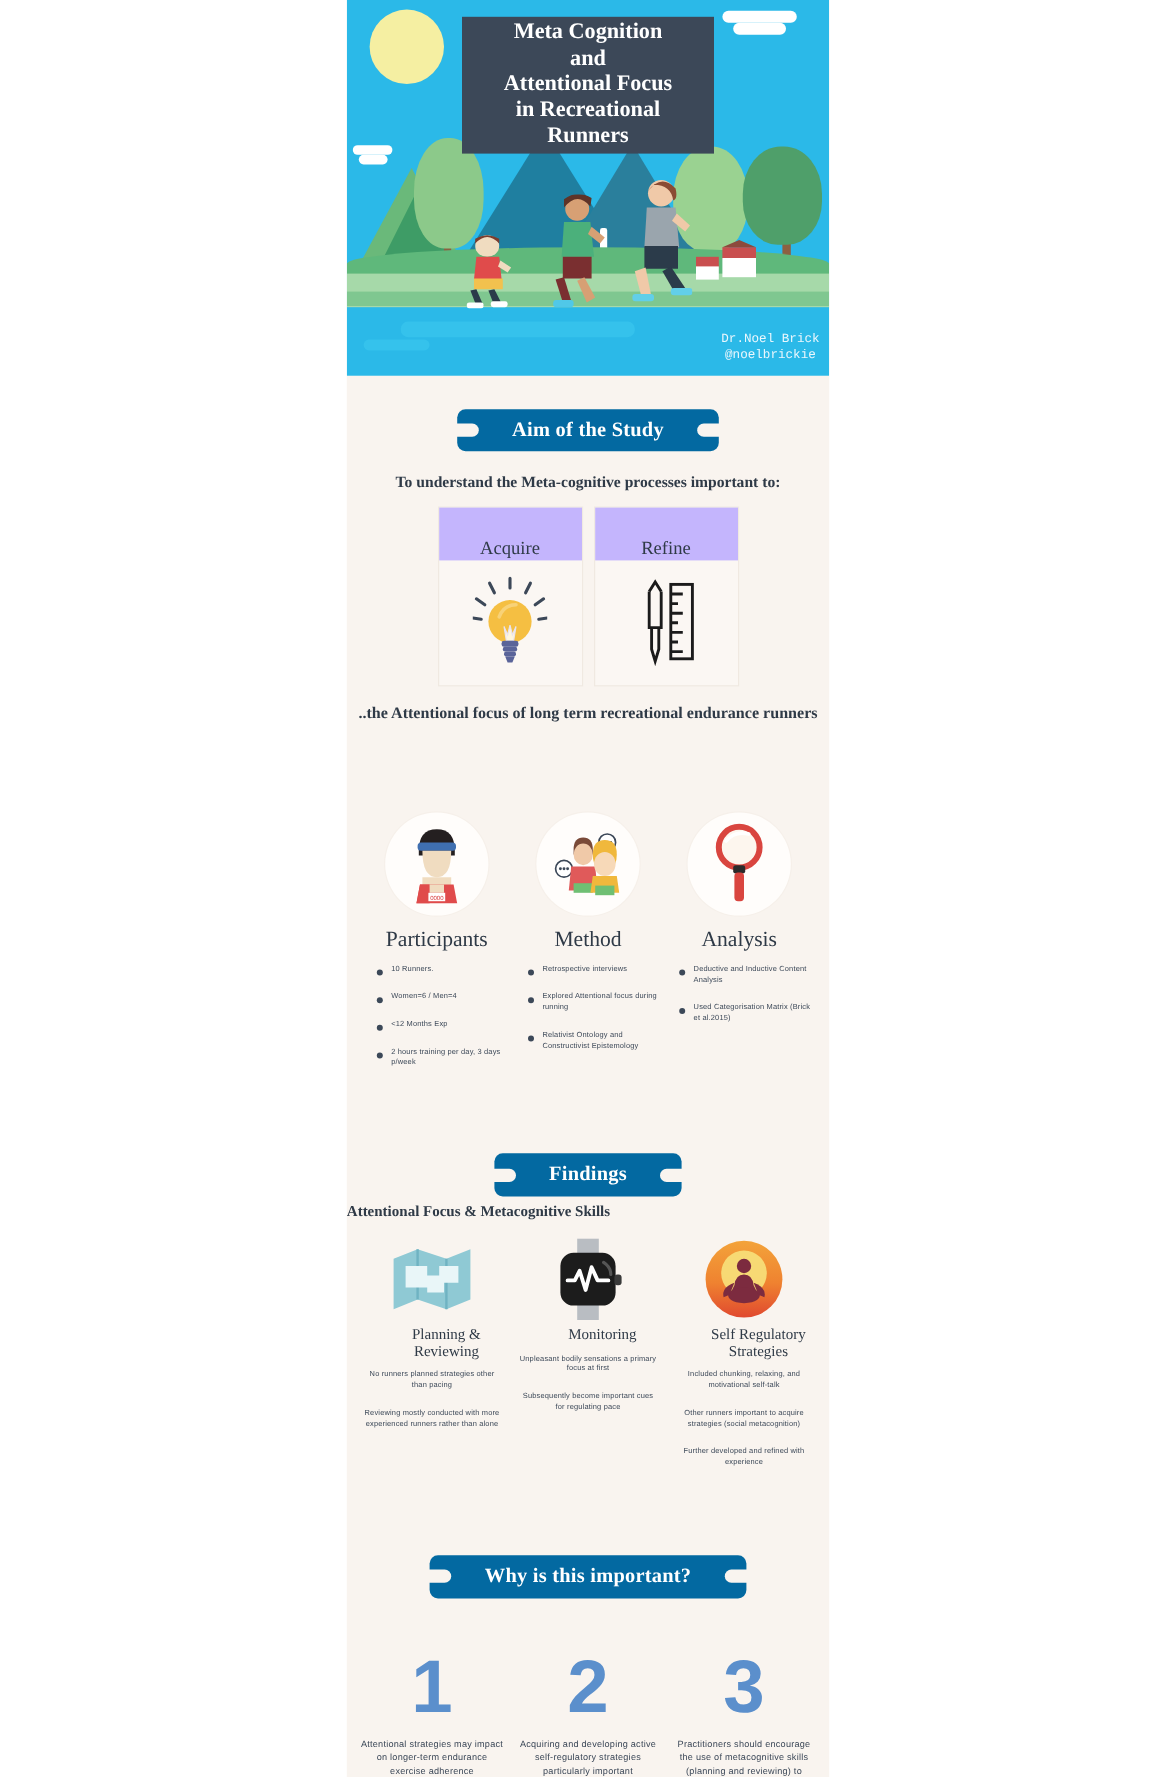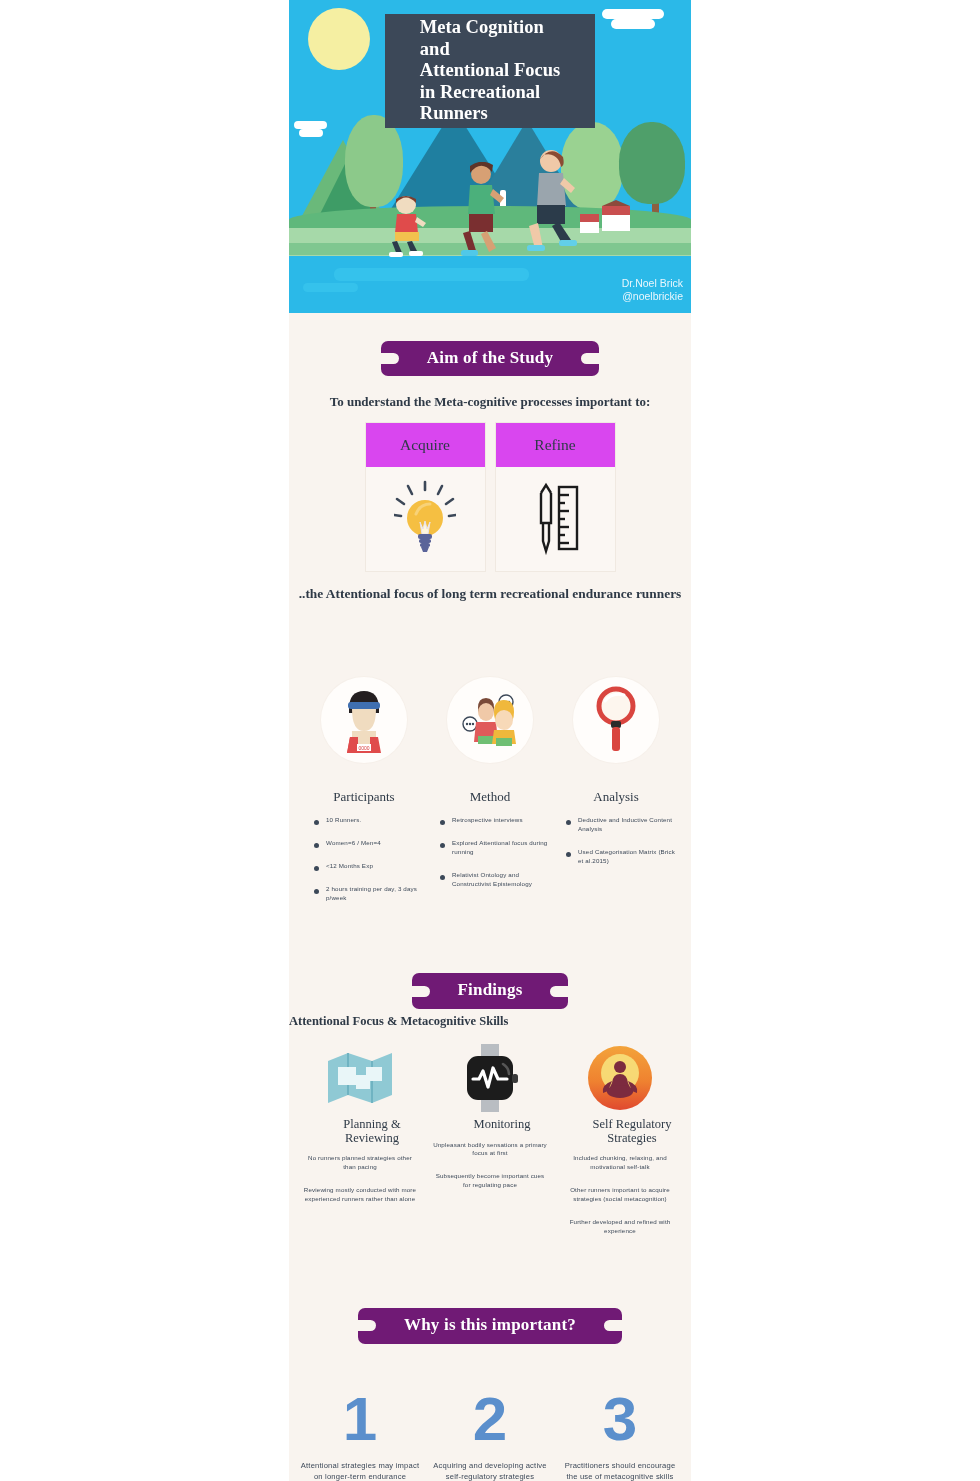--- a/index.html
+++ b/index.html
@@ -76,44 +76,44 @@
   .water-stripe.w1 { left: 45px; top: 268px; width: 195px; height: 13px; }
   .water-stripe.w2 { left: 14px; top: 283px; width: 55px; height: 9px; }
 
   .runner { position: absolute; }
   .bench { position: absolute; }
 
   .hero-title {
     position: absolute; left: 96px; top: 14px; width: 210px; height: 114px;
     background: #3c4858;
     display: flex; align-items: center; justify-content: center;
-    text-align: left; padding: 4px 6px;
+    text-align: center; padding: 4px 6px;
   }
   .hero-title .t {
     font-family: "Liberation Serif", serif;
     font-weight: 700;
     color: #ffffff;
     font-size: 18.5px;
     line-height: 1.16;
   }
   .hero-credit {
     position: absolute; right: 8px; top: 277px;
-    text-align: right; color: #eaf7fd;
+    text-align: center; color: #eaf7fd;
     font-size: 10.5px; line-height: 1.25;
-    font-family: Liberation Sans, sans-serif;
+    font-family: Liberation Mono, monospace;
   }
 
   
   .ribbon-wrap {
     position: relative; width: 402px;
     display: flex; justify-content: center;
   }
   .ribbon {
     position: relative;
-    background: #701a75;
+    background: #0369a1;
     color: #ffffff;
     font-family: "Liberation Serif", serif;
     font-weight: 700;
     text-align: center;
     border-radius: 7px;
     padding: 7px 46px 8px 46px;
     font-size: 17px;
     letter-spacing: .2px;
     line-height: 1.2;
   }
@@ -141,22 +141,22 @@
     display: flex; justify-content: center; gap: 9px;
     margin-top: 12px; padding: 0 8px;
   }
   .aim-card {
     width: 121px; height: 150px;
     background: #fbf7f3;
     border: 1px solid #f0e9e1;
     display: flex; flex-direction: column; align-items: center;
   }
   .aim-card-head {
-    width: 100%; height: 44px; background: #d946ef;
-    display: flex; align-items: center; justify-content: center;
+    width: 100%; height: 44px; background: #c4b5fd;
+    display: flex; align-items: flex-end; justify-content: center;
   }
   .aim-card-head span {
     font-family: "Liberation Serif", serif;
     font-size: 15.5px; color: #2f3a47;
   }
   .aim-card-body {
     flex: 1; width: 100%;
     display: flex; align-items: center; justify-content: center;
   }
   .aim-foot {
@@ -177,22 +177,22 @@
   .ov-circle-wrap { display: flex; justify-content: center; }
   .ov-circle {
     width: 86px; height: 86px; border-radius: 50%;
     background: #fffdfb;
     display: flex; align-items: center; justify-content: center;
     box-shadow: 0 0 0 1px #f6f0ea;
   }
   .ov-label {
     text-align: center;
     font-family: "Liberation Serif", serif;
-    font-size: 13px; color: #2f3a47;
-    margin-top: 26px;
+    font-size: 18px; color: #2f3a47;
+    margin-top: 9px;
   }
   .ov-list { margin-top: 11px; padding-left: 13px; }
   .ov-li {
     display: flex; align-items: flex-start; gap: 7px;
     margin-bottom: 14px;
   }
   .ov-dot {
     width: 5px; height: 5px; border-radius: 50%;
     background: #3c4858; margin-top: 4px; flex: none;
   }

